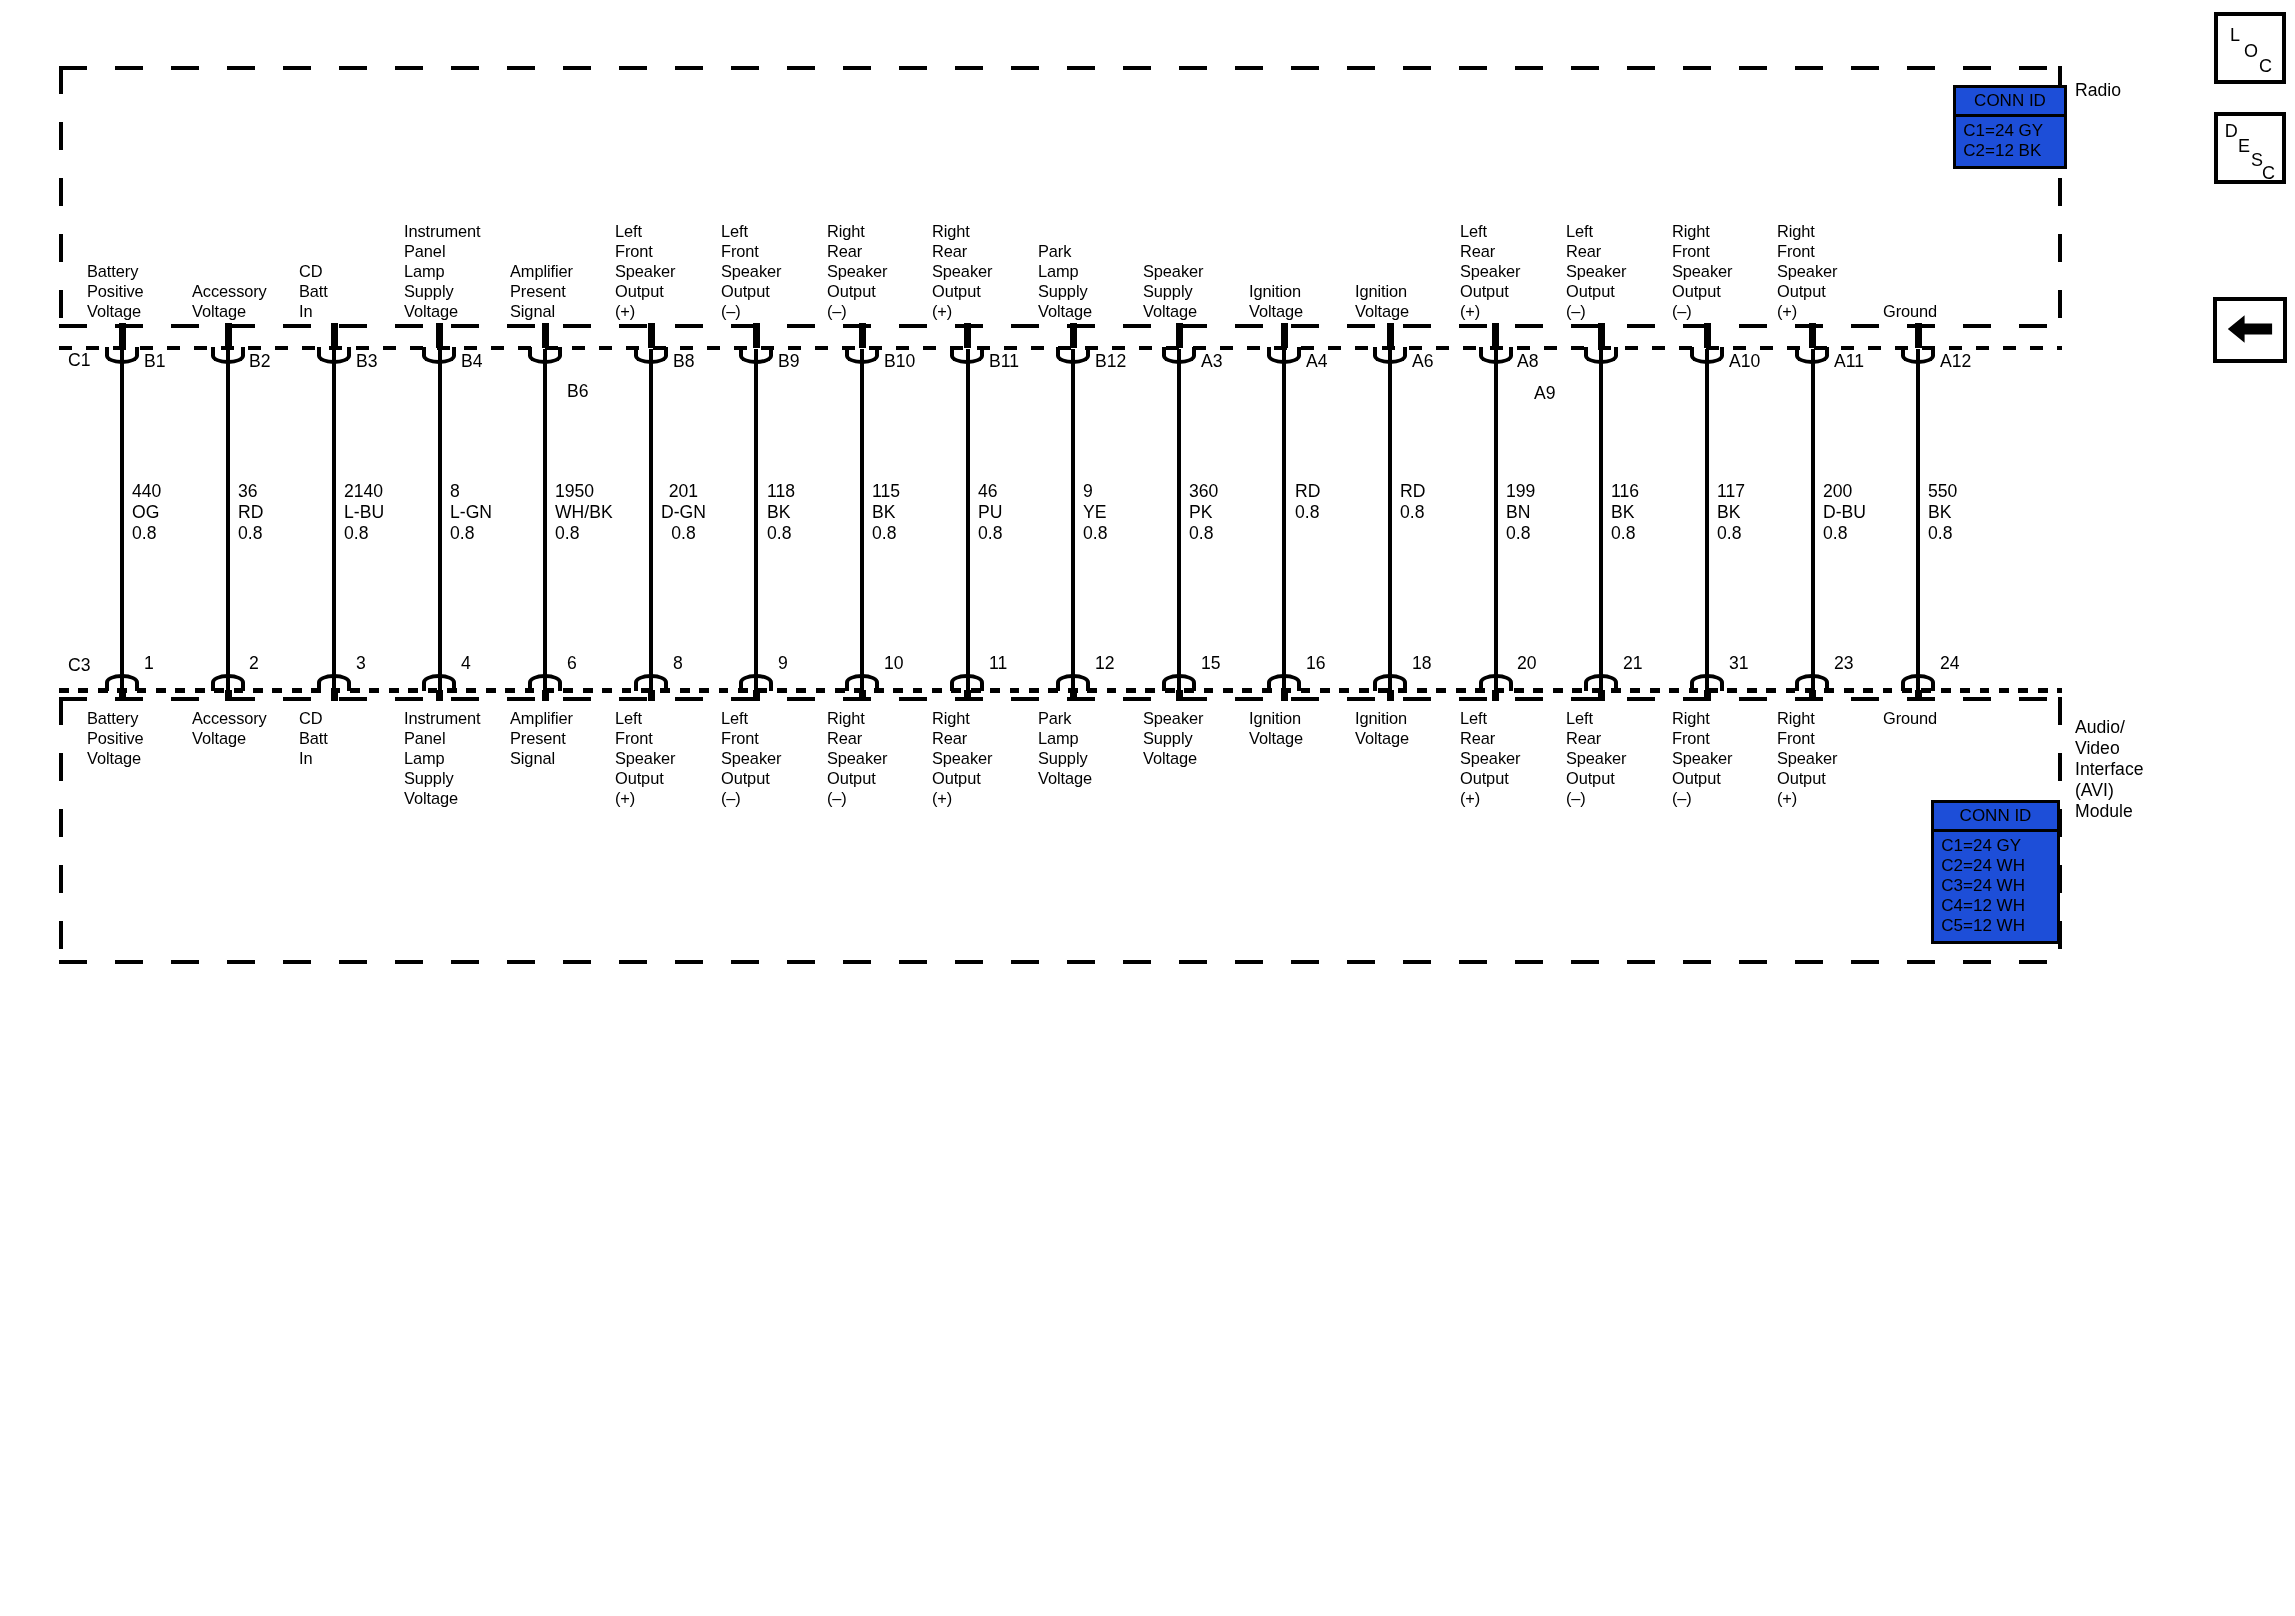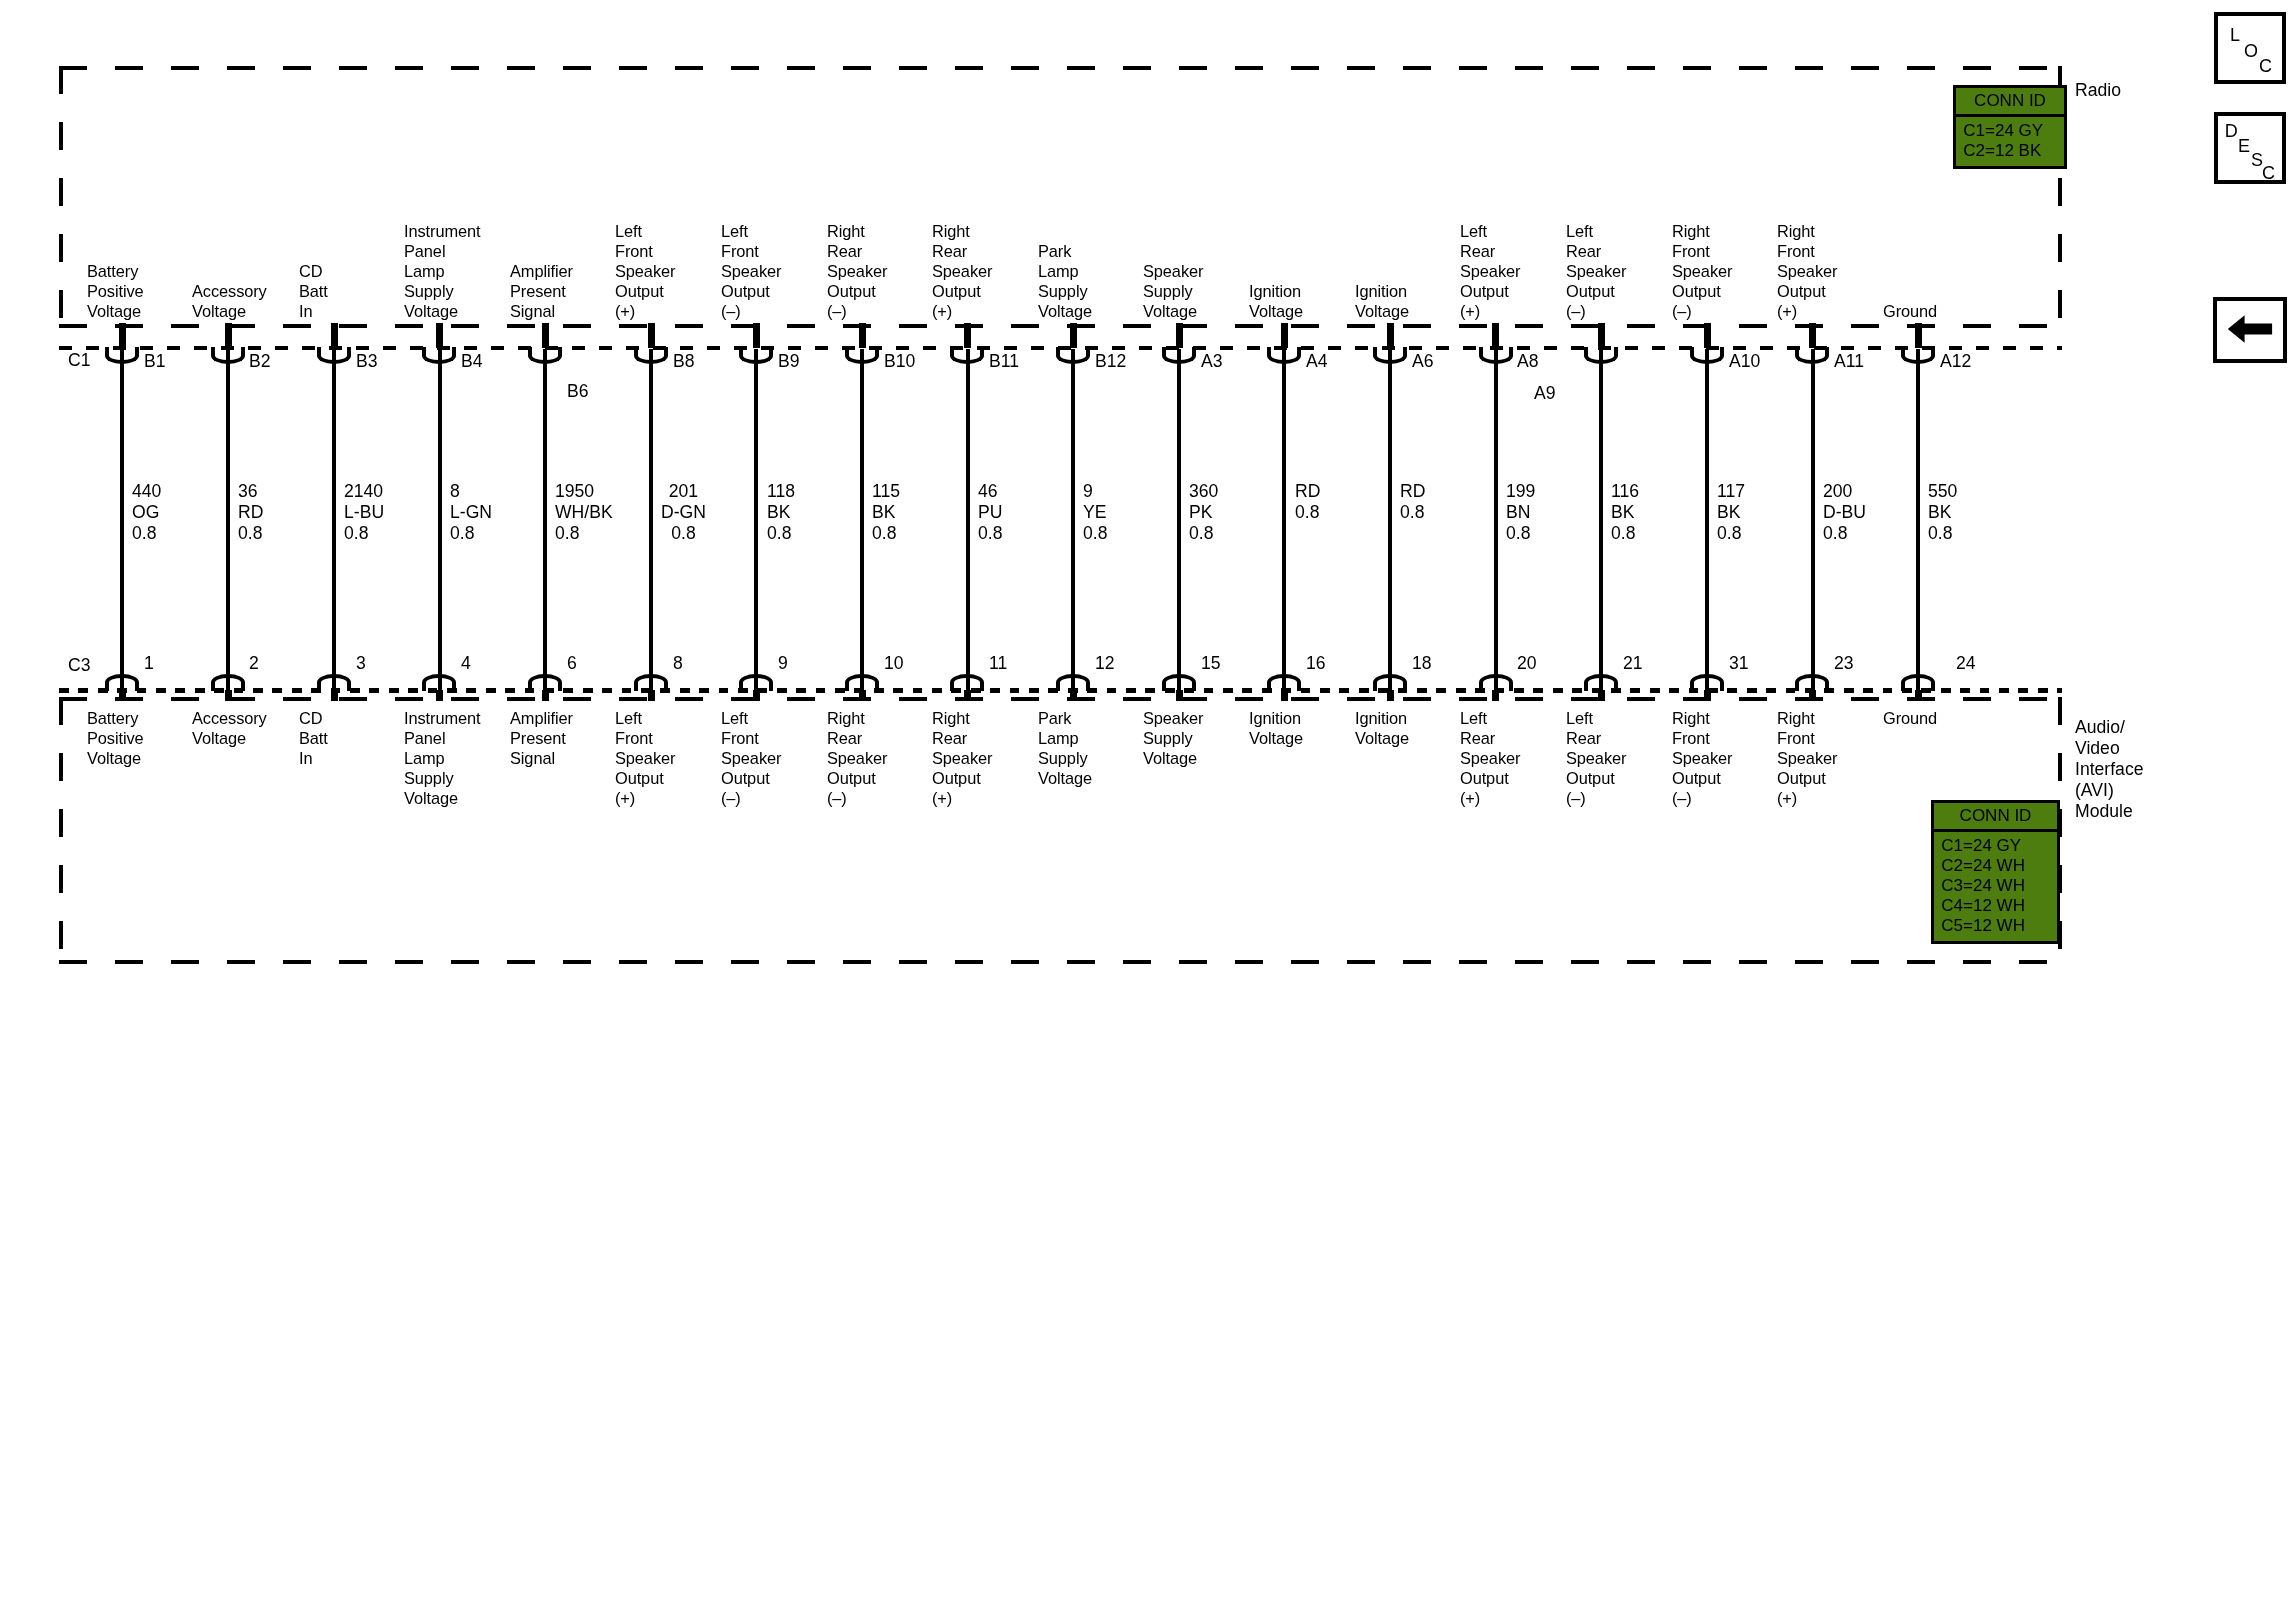--- a/index.html
+++ b/index.html
@@ -104,21 +104,21 @@
     position:absolute;
     font-size:17.6px;
     line-height:21px;
     white-space:pre-line;
   }
 
   
   .connid{
     position:absolute;
     border:3.6px solid #000;
-    background:#4d7c0f;
+    background:#1d4ed8;
     box-sizing:border-box;
   }
   .connid-head{
     font-size:17px;
     line-height:17px;
     text-align:center;
     padding:4.2px 8.5px 4.9px 8.5px;
     border-bottom:3.6px solid #000;
     white-space:nowrap;
   }
@@ -515,18 +515,18 @@
       <div class="stub" style="left: 1915px; top: 323px; height: 25px;"></div>
       <div class="arc arc-down" style="left: 1901px; top: 347px;"></div>
       <div class="wire" style="left: 1916px; top: 349px; height: 341px;"></div>
       <div class="arc arc-up" style="left: 1901px; top: 674px;"></div>
       <div class="stub" style="left: 1915px; top: 690px; height: 11px;"></div>
       <div class="lbl lbl-top nosel" style="left: 1883px; bottom: 1296px;">Ground</div>
       <div class="pinnum nosel" style="left: 1940px; top: 353px;">A12</div>
       <div class="wirelbl nosel" style="left: 1928px; top: 481px;">550
 BK
 0.8</div>
-      <div class="pinnum nosel" style="left: 1940px; top: 655px; margin-left: 16px;">24</div>
+      <div class="pinnum nosel" style="left: 1940px; top: 655px;">24</div>
       <div class="lbl lbl-bottom nosel" style="left: 1883px; top: 708px;">Ground</div>
     </div>
 
 </div>
 
 
 </body></html>

